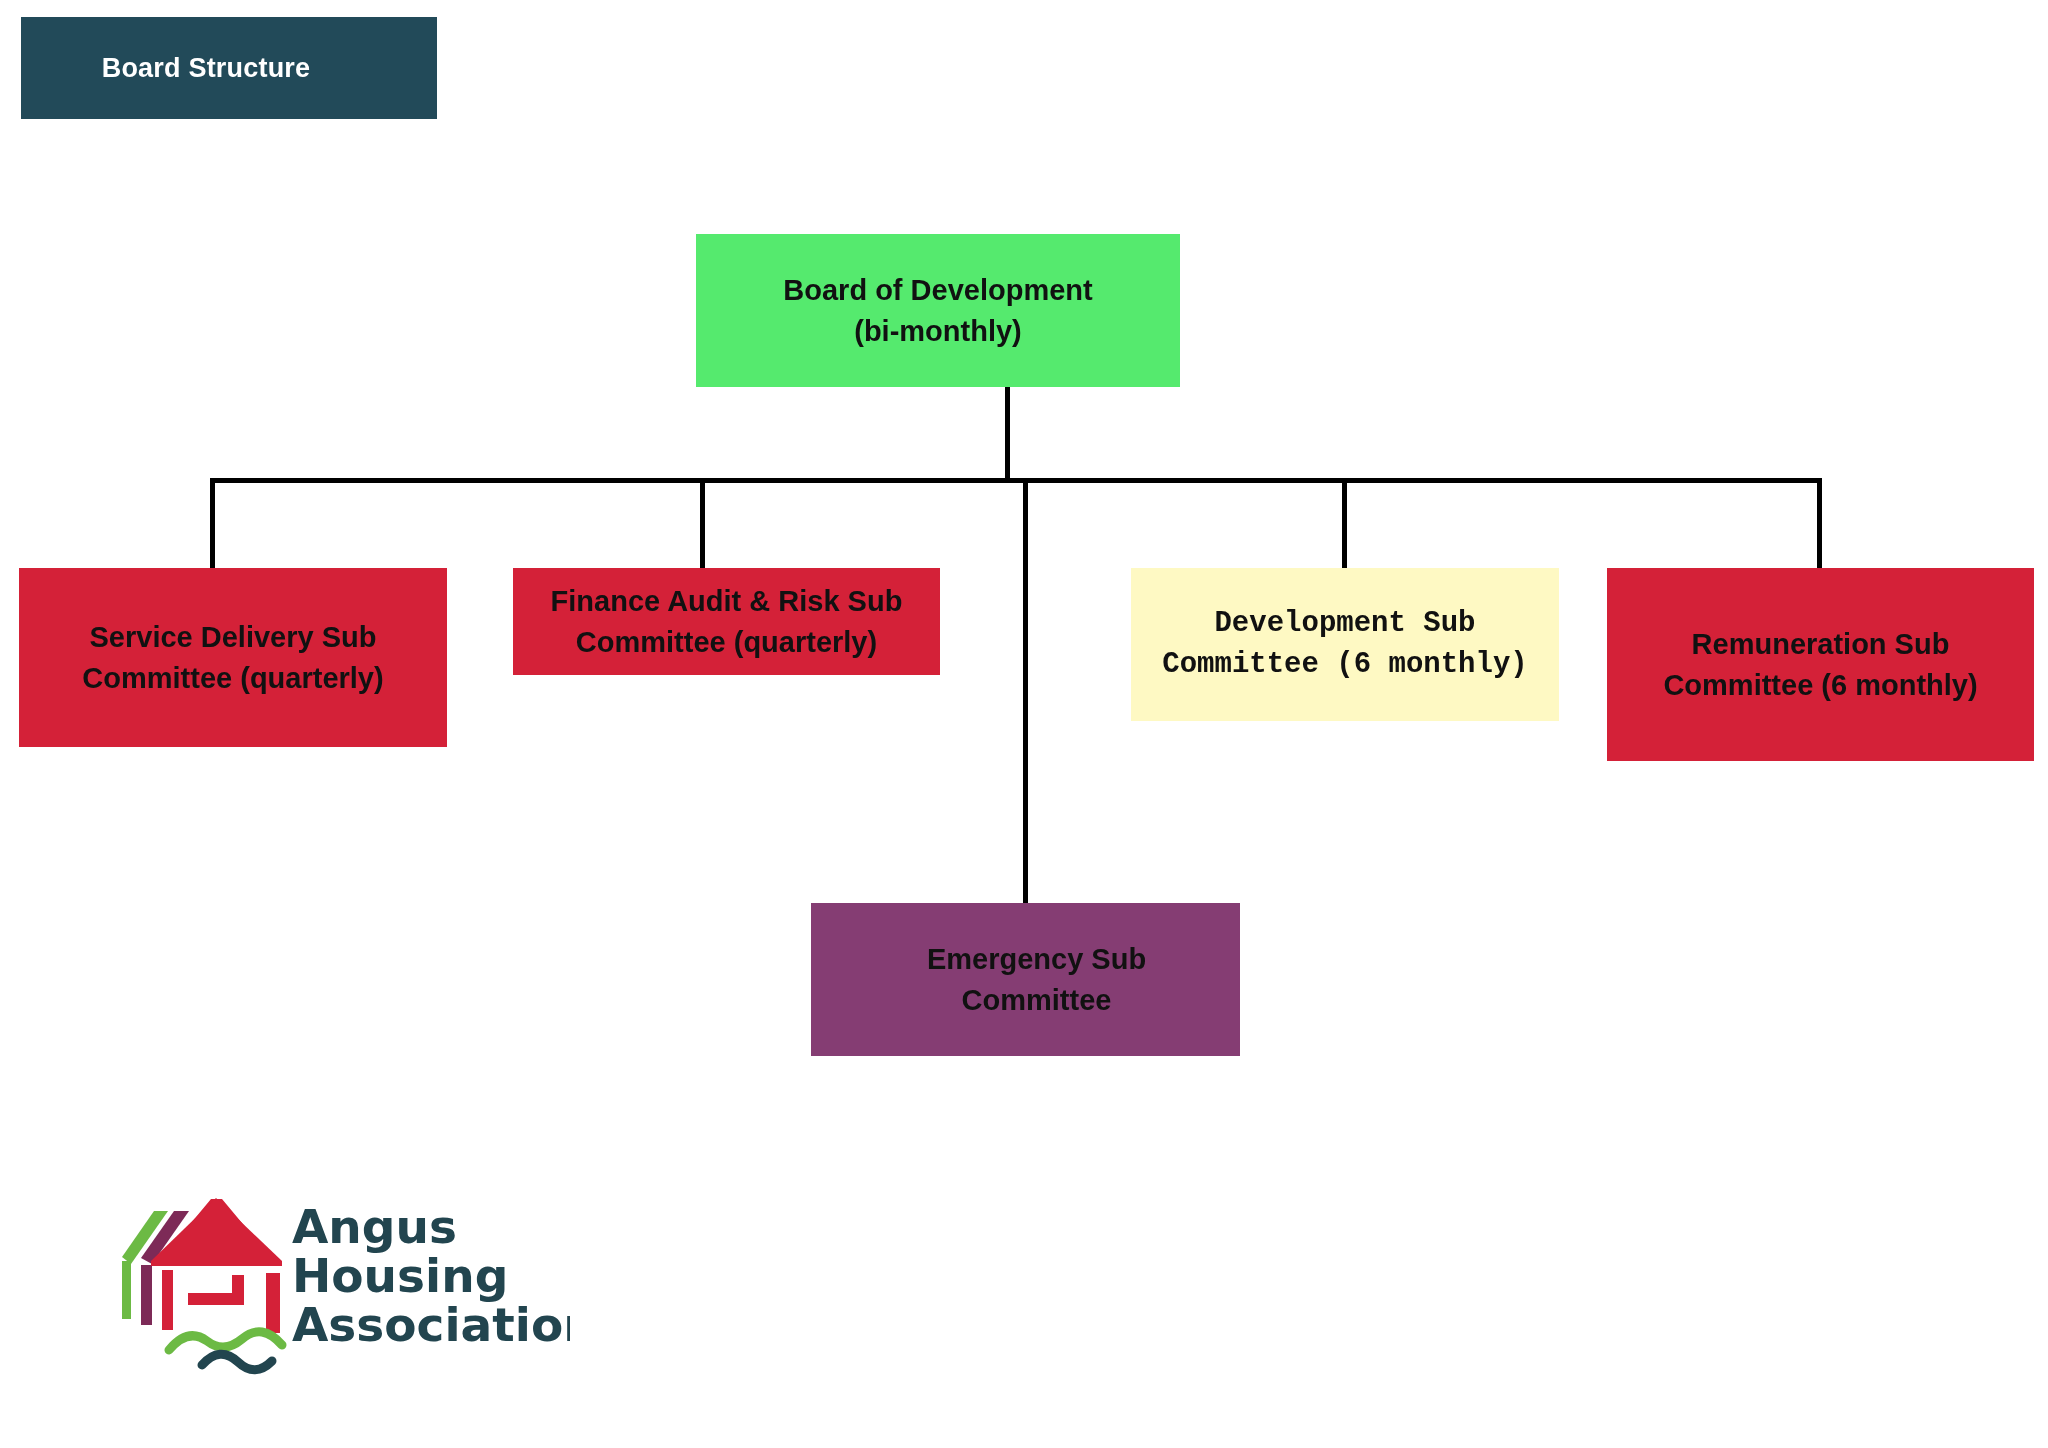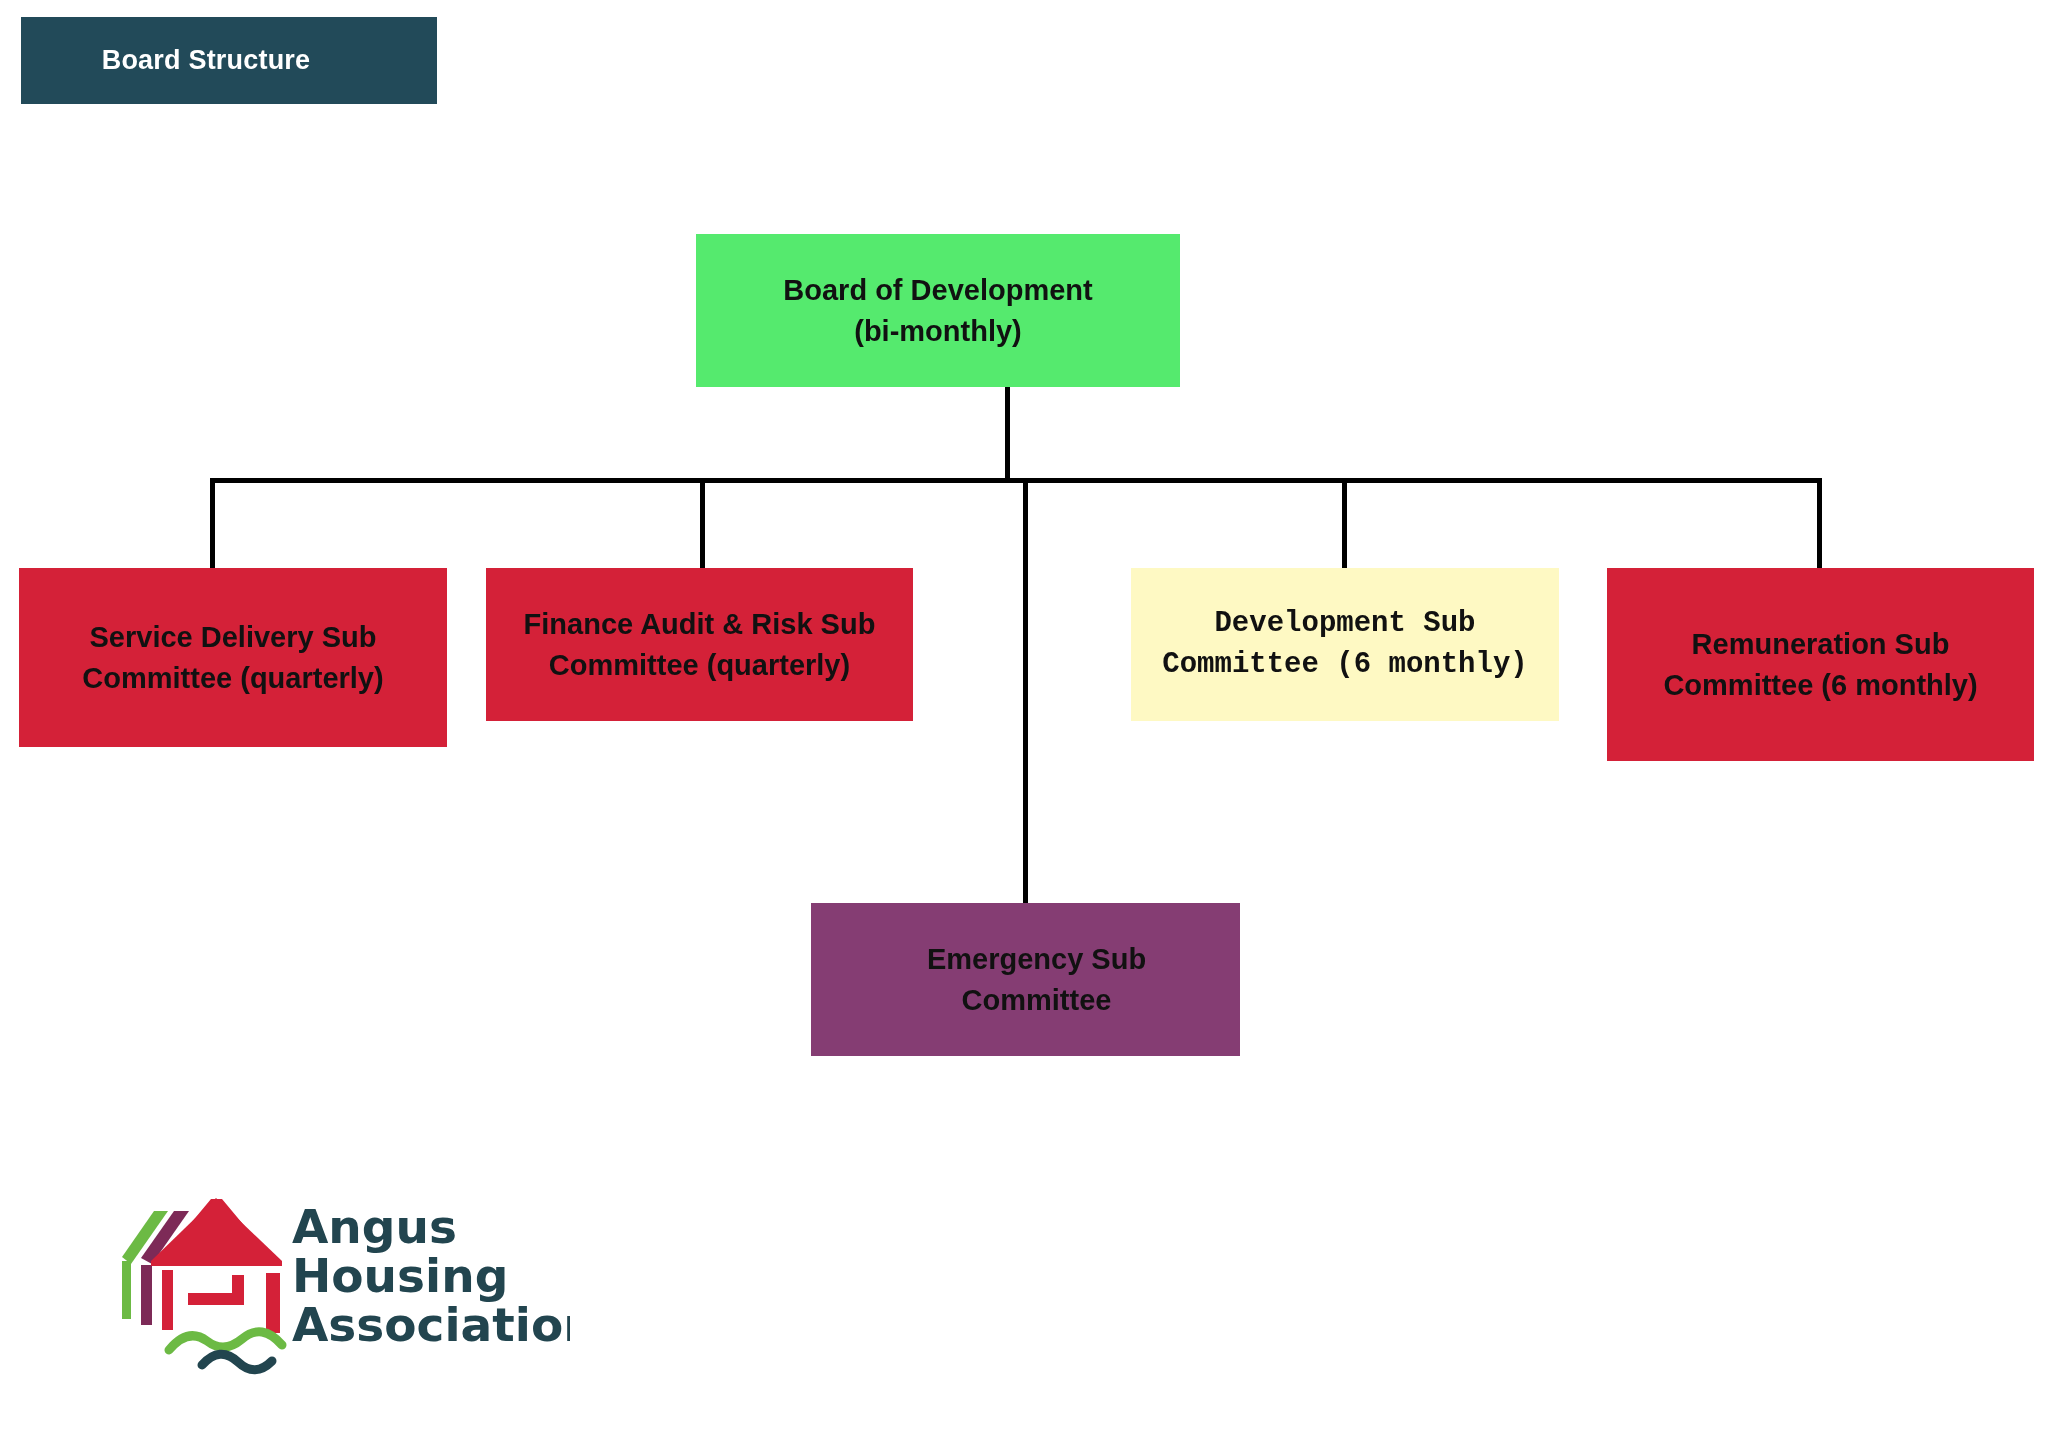--- a/index.html
+++ b/index.html
@@ -17,21 +17,21 @@
     background: #ffffff;
     overflow: hidden;
   }
 
   
   .title-chip {
     position: absolute;
     left: 21px;
     top: 17px;
     width: 416px;
-    height: 87px;
+    height: 102px;
     background: #224a59;
     display: flex;
     align-items: center;
     justify-content: center;
   }
   .title-chip-label {
     color: #ffffff;
     font-size: 27px;
     font-weight: bold;
     letter-spacing: 0.2px;
@@ -58,21 +58,21 @@
   }
 
   .node-root {
     left: 696px;
     top: 234px;
     width: 484px;
     height: 153px;
     background: #55ea6e;
   }
   .node-sub1 { left: 19px;   top: 568px; width: 428px; height: 179px; background: #d42138; }
-  .node-sub2 { left: 486px;  top: 568px; width: 427px; height: 153px; background: #d42138; }
+  .node-sub2 { left: 513px;  top: 568px; width: 427px; height: 107px; background: #d42138; }
   .node-sub3 { left: 1131px; top: 568px; width: 428px; height: 153px; background: #fef9c3; font-family: Liberation Mono, monospace; }
   .node-sub4 { left: 1607px; top: 568px; width: 427px; height: 193px; background: #d42138; }
   .node-emergency {
     left: 811px;
     top: 903px;
     width: 429px;
     height: 153px;
     background: #853d73;
     padding-left: 24px;
   }

